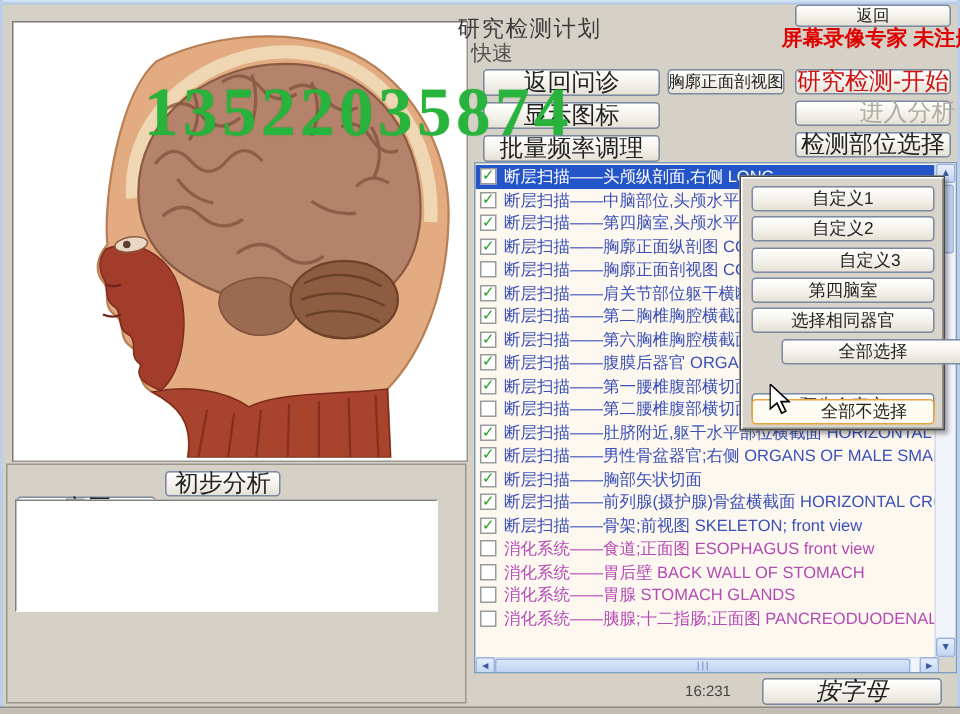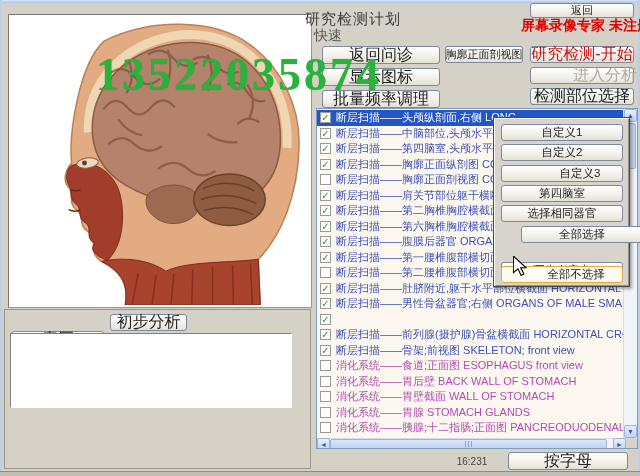--- a/index.html
+++ b/index.html
@@ -85,21 +85,21 @@
   #notes-panel{left:4px;top:309px;width:307px;height:160px;background:#d5d1c7;
     border:1px solid #9a968e;box-sizing:border-box;}
   #btn-medical-record{left:11px;top:314px;width:93px;height:17px;margin-top:17px;}
   #btn-preliminary{left:110px;top:314px;width:77px;height:17px;}
   #notes-area{left:10px;top:333px;width:282px;height:75px;background:#fff;resize:none;
     border:1px solid #808080;border-bottom-color:#fff;border-right-color:#fff;
     box-sizing:border-box;font-family:inherit;font-size:11px;}
 
   
   #status-counter{left:450px;top:456px;width:44px;font-size:10px;color:#444;text-align:center;}
-  #btn-alpha-sort{left:508px;top:452px;width:120px;height:18px;}
+  #btn-alpha-sort{left:508px;top:452px;width:120px;height:18px;font-style:italic;}
 </style>
 </head>
 <body style="--ct-item: #3b50b8; --digestive-item: #b44ab4; --selection-bg: #2455c8; --danger: #cc1111; --watermark: #e00000; --phone: #28b43c; --active-border: #e7a53e;">
 
 <div class="abs" id="win-top-strip"></div>
 <div class="abs" id="win-left-edge"></div>
 <div class="abs" id="win-right-edge"></div>
 <div class="abs" id="win-bottom-line"></div>
 <div class="abs" id="win-bottom-strip"></div>
 
@@ -226,40 +226,37 @@
       <div class="list-row">
         <span class="cbx">✓</span>
         <span class="row-text">断层扫描——肚脐附近,躯干水平部位横截面 HORIZONTAL CROSS-SECTI</span>
       </div>
       <div class="list-row">
         <span class="cbx">✓</span>
         <span class="row-text">断层扫描——男性骨盆器官;右侧 ORGANS OF MALE SMALL PELVIS, right si</span>
       </div>
       <div class="list-row">
         <span class="cbx">✓</span>
+        <span class="row-text">断层扫描——胸部矢状切面</span>
       </div>
       <div class="list-row">
         <span class="cbx">✓</span>
         <span class="row-text">断层扫描——前列腺(摄护腺)骨盆横截面 HORIZONTAL CROSS-SECTION C</span>
       </div>
       <div class="list-row">
         <span class="cbx">✓</span>
         <span class="row-text">断层扫描——骨架;前视图 SKELETON;  front  view</span>
       </div>
       <div class="list-row digestive">
         <span class="cbx"></span>
         <span class="row-text">消化系统——食道;正面图 ESOPHAGUS   front  view</span>
       </div>
       <div class="list-row digestive">
         <span class="cbx"></span>
         <span class="row-text">消化系统——胃后壁 BACK WALL OF STOMACH</span>
-      </div>
-      <div class="list-row digestive">
-        <span class="cbx"></span>
-        <span class="row-text">消化系统——胃壁截面 WALL OF STOMACH</span>
       </div>
       <div class="list-row digestive">
         <span class="cbx"></span>
         <span class="row-text">消化系统——胃腺 STOMACH  GLANDS</span>
       </div>
       <div class="list-row digestive">
         <span class="cbx"></span>
         <span class="row-text">消化系统——胰腺;十二指肠;正面图 PANCREODUODENAL  ZONE;  front  vie</span>
       </div>
     </div>

